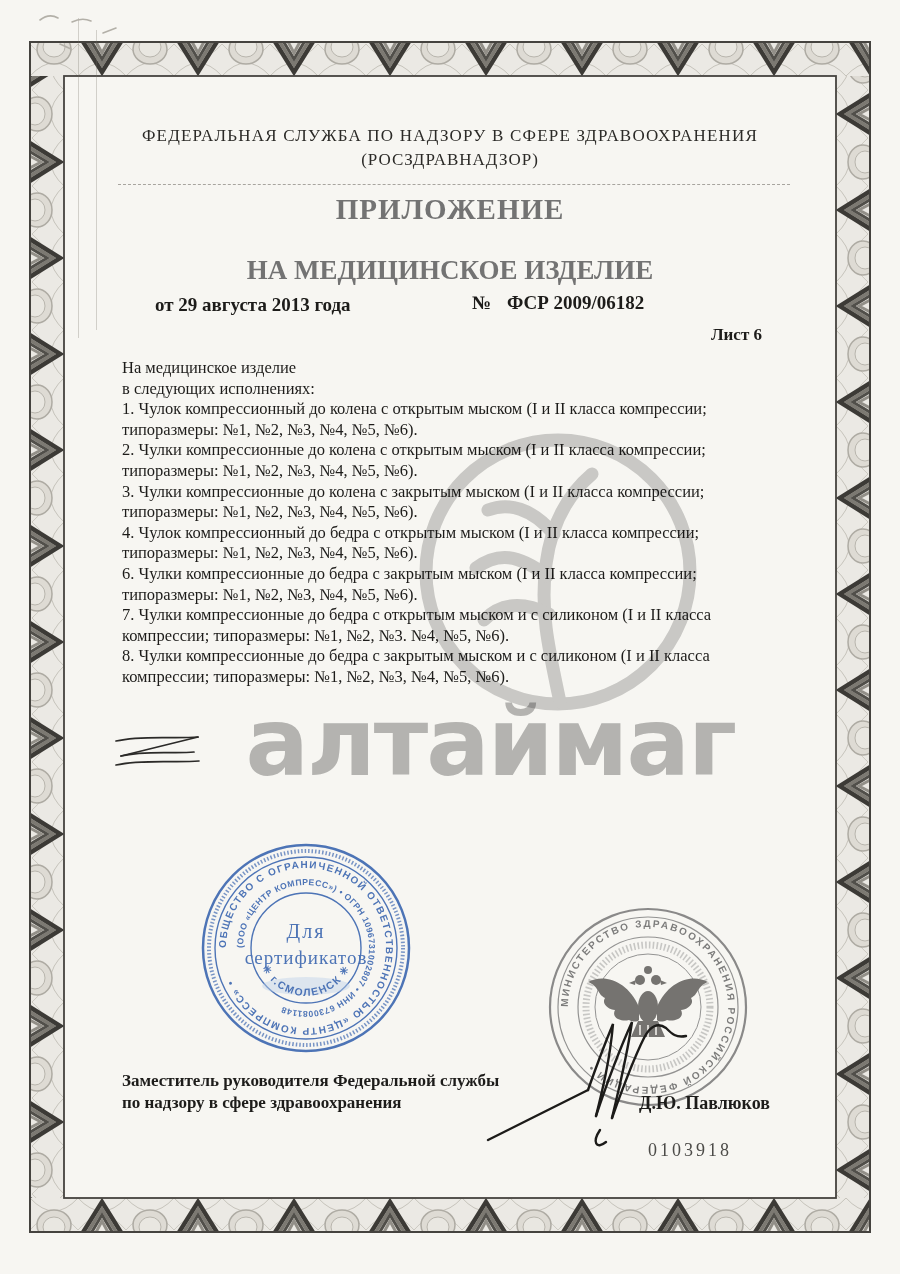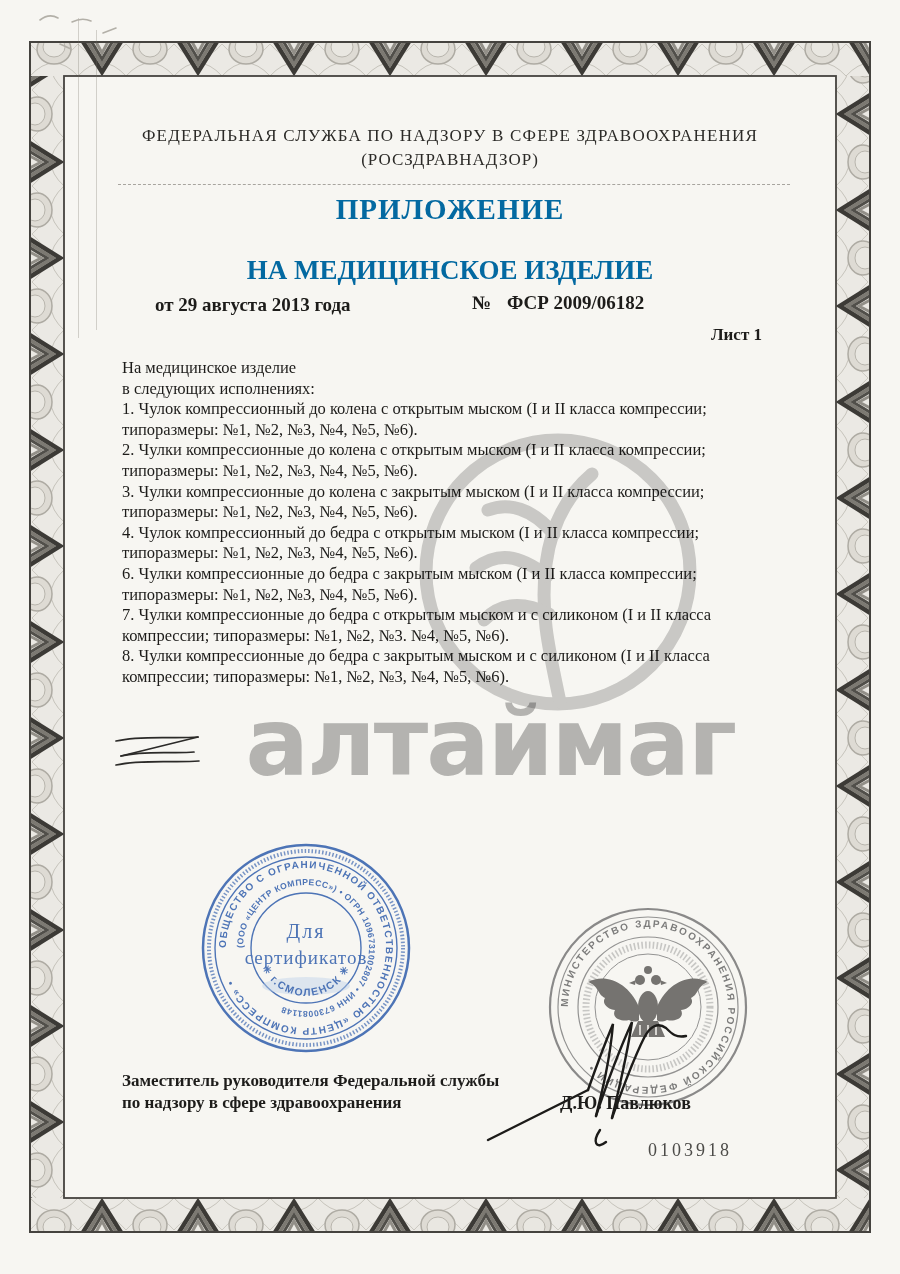--- a/index.html
+++ b/index.html
@@ -13,21 +13,21 @@
   
   .fold{position:absolute;width:1px;background:rgba(110,108,98,.28);z-index:2;}
   .fold.f1{left:78px;top:18px;height:320px;}
   .fold.f2{left:96px;top:30px;height:300px;}
   
   .content{position:absolute;left:0;top:0;width:832px;height:1274px;z-index:3;}
   .agency{position:absolute;left:90px;width:720px;text-align:center;font-size:17px;letter-spacing:1.2px;color:#2b2a27;}
   .agency.l1{top:126px;}
   .agency.l2{top:150px;letter-spacing:1px;}
   .rule{position:absolute;left:118px;top:184px;width:672px;border-top:1px dashed #8e8b84;opacity:.75;}
-  .title{position:absolute;left:90px;width:720px;text-align:center;font-weight:bold;color:#0369a1;}
+  .title{position:absolute;left:90px;width:720px;text-align:center;font-weight:bold;color:#737373;}
   .title.t1{top:193px;font-size:29px;letter-spacing:1px;}
   .title.t2{top:225px;font-size:27px;}
   .title.t3{top:255px;font-size:27px;}
   .dateline{position:absolute;top:294px;left:155px;font-size:19px;font-weight:bold;}
   .numline{position:absolute;top:292px;left:472px;font-size:19px;font-weight:bold;}
   .numline .nl{margin-right:16px;}
   .sheet{position:absolute;top:325px;left:560px;width:202px;text-align:right;font-size:17px;font-weight:bold;}
   .body{position:absolute;left:122px;top:358px;width:672px;font-size:16.5px;line-height:20.6px;}
   .body p{margin:0;}
   .body .bold{font-weight:bold;}
@@ -41,21 +41,21 @@
     font-family:"DejaVu Sans", sans-serif;font-size:33px;color:#9d9d9d;opacity:.8;letter-spacing:1px;}
   
   .stamp{position:absolute;z-index:5;}
   .blue-stamp{left:196px;top:838px;}
   .gov-stamp{left:538px;top:897px;}
   .signature{left:450px;top:940px;z-index:6;}
   .zmark{position:absolute;left:112px;top:733px;z-index:5;}
   .pencil{position:absolute;left:28px;top:6px;z-index:5;}
   
   .signer{position:absolute;left:122px;top:1070px;font-size:17px;font-weight:bold;line-height:22px;z-index:7;}
-  .signer-name{position:absolute;left:560px;top:1093px;width:210px;text-align:left;font-size:18px;font-weight:bold;z-index:7;}
+  .signer-name{position:absolute;left:560px;top:1093px;width:210px;text-align:right;font-size:18px;font-weight:bold;z-index:7;}
   .form-number{position:absolute;left:600px;top:1140px;width:180px;text-align:center;
     font-family:Liberation Serif, serif;font-size:18px;letter-spacing:3px;color:#4c4b48;z-index:7;}
 </style>
 </head>
 <body>
 
 <div class="page">
 
   <svg class="frame" width="900" height="1274" aria-hidden="true">
     <defs>
@@ -111,21 +111,21 @@
   <div class="content">
     <div class="agency l1">ФЕДЕРАЛЬНАЯ СЛУЖБА ПО НАДЗОРУ В СФЕРЕ ЗДРАВООХРАНЕНИЯ</div>
     <div class="agency l2">(РОСЗДРАВНАДЗОР)</div>
     <div class="rule"></div>
 
     <div class="title t1">ПРИЛОЖЕНИЕ</div>
     <div class="title t3">НА МЕДИЦИНСКОЕ ИЗДЕЛИЕ</div>
 
     <div class="dateline">от 29 августа 2013 года</div>
     <div class="numline"><span class="nl">№</span><span>ФСР 2009/06182</span></div>
-    <div class="sheet">Лист 1</div>
+    <div class="sheet">Лист 6</div>
 
     <div class="body">
       <p>На медицинское изделие</p>
       <p>в следующих исполнениях:</p>
       <p>1. Чулок компрессионный до колена с открытым мыском (I и II класса компрессии; типоразмеры: №1, №2, №3, №4, №5, №6).</p>
       <p>2. Чулки компрессионные до колена с открытым мыском (I и II класса компрессии; типоразмеры: №1, №2, №3, №4, №5, №6).</p>
       <p>3. Чулки компрессионные до колена с закрытым мыском (I и II класса компрессии; типоразмеры: №1, №2, №3, №4, №5, №6).</p>
       <p>4. Чулок компрессионный до бедра с открытым мыском (I и II класса компрессии; типоразмеры: №1, №2, №3, №4, №5, №6).</p>
       <p>6. Чулки компрессионные до бедра с закрытым мыском (I и II класса компрессии; типоразмеры: №1, №2, №3, №4, №5, №6).</p>
       <p>7. Чулки компрессионные до бедра с открытым мыском и с силиконом (I и II класса компрессии; типоразмеры: №1, №2, №3. №4, №5, №6).</p>

